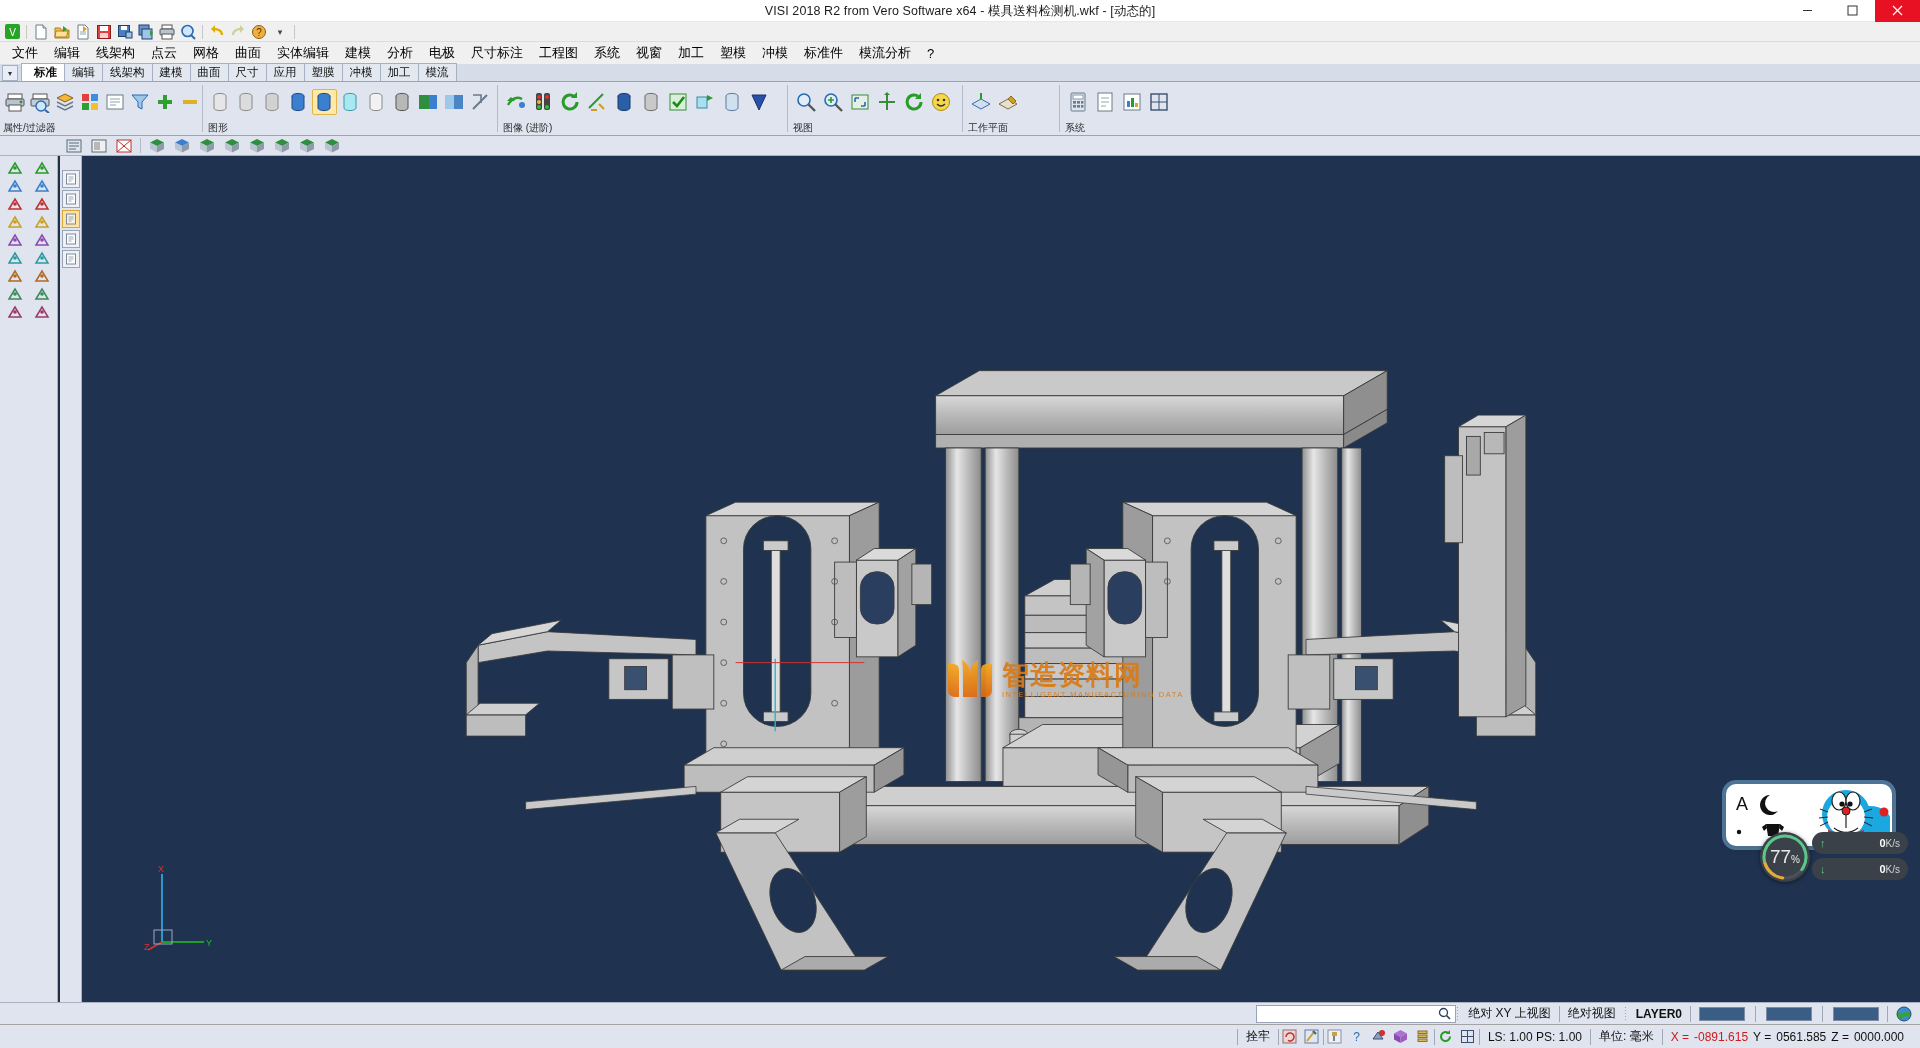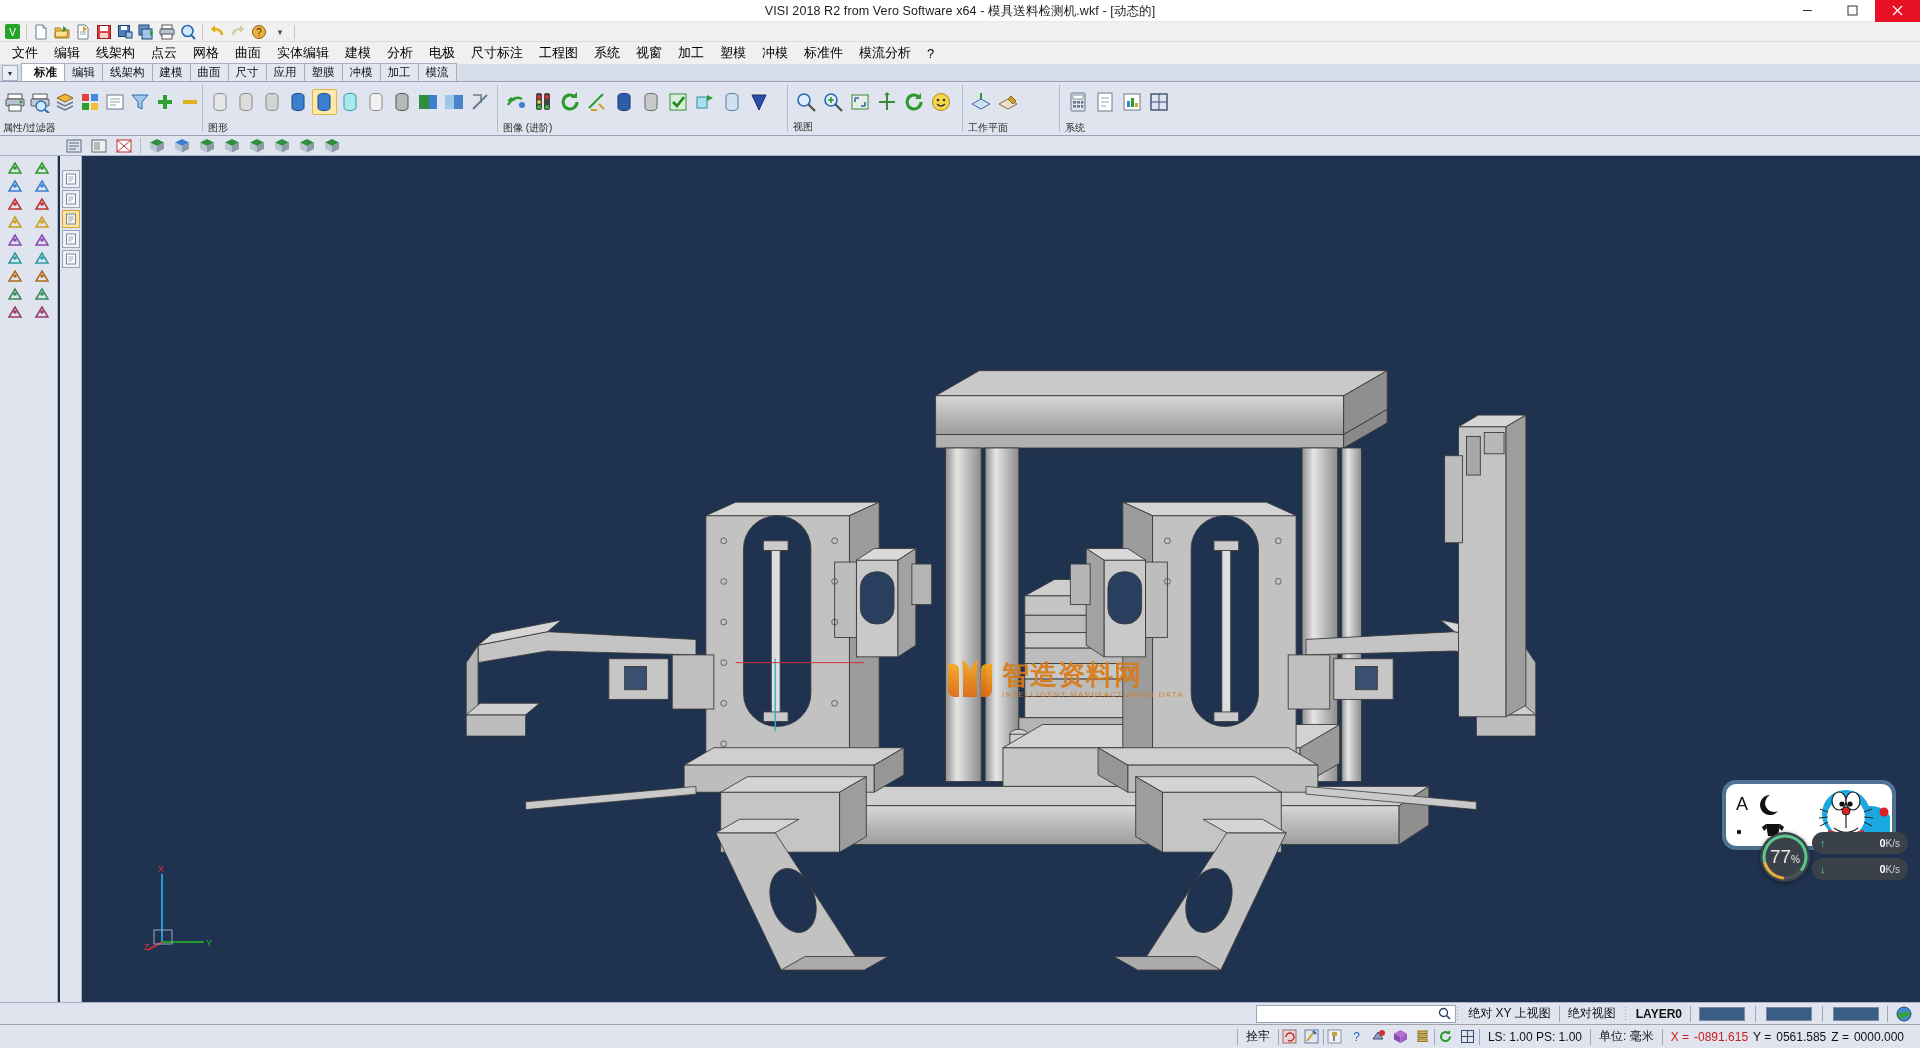--- a/index.html
+++ b/index.html
@@ -526,21 +526,21 @@
             <svg width="22" height="22" viewBox="0 0 22 22">
               <path d="M4 4 h14 l-7 15z" fill="#2a4fa8" stroke="#16306a"></path>
             </svg>
           </div>
         </div>
       <div class="glabel">图像 (进阶)</div>
     </div>
 
     <div class="gsep"></div>
 
-    <div class="rgroup" style="width:170px;font-family:Liberation Mono, monospace;">
+    <div class="rgroup" style="width:170px;">
       <div class="icons" id="grp-view">
           <div class="ric">
             <svg width="22" height="22" viewBox="0 0 22 22">
               <circle cx="9" cy="9" r="6" fill="#dfeefa" stroke="#2a6ab0" stroke-width="1.6"></circle>
               <path d="M13.5 13.5 L20 20" stroke="#555" stroke-width="2.4"></path>
             </svg>
           </div>
           <div class="ric">
             <svg width="22" height="22" viewBox="0 0 22 22">
               <circle cx="9" cy="9" r="6" fill="#dfeefa" stroke="#2a6ab0" stroke-width="1.6"></circle>

